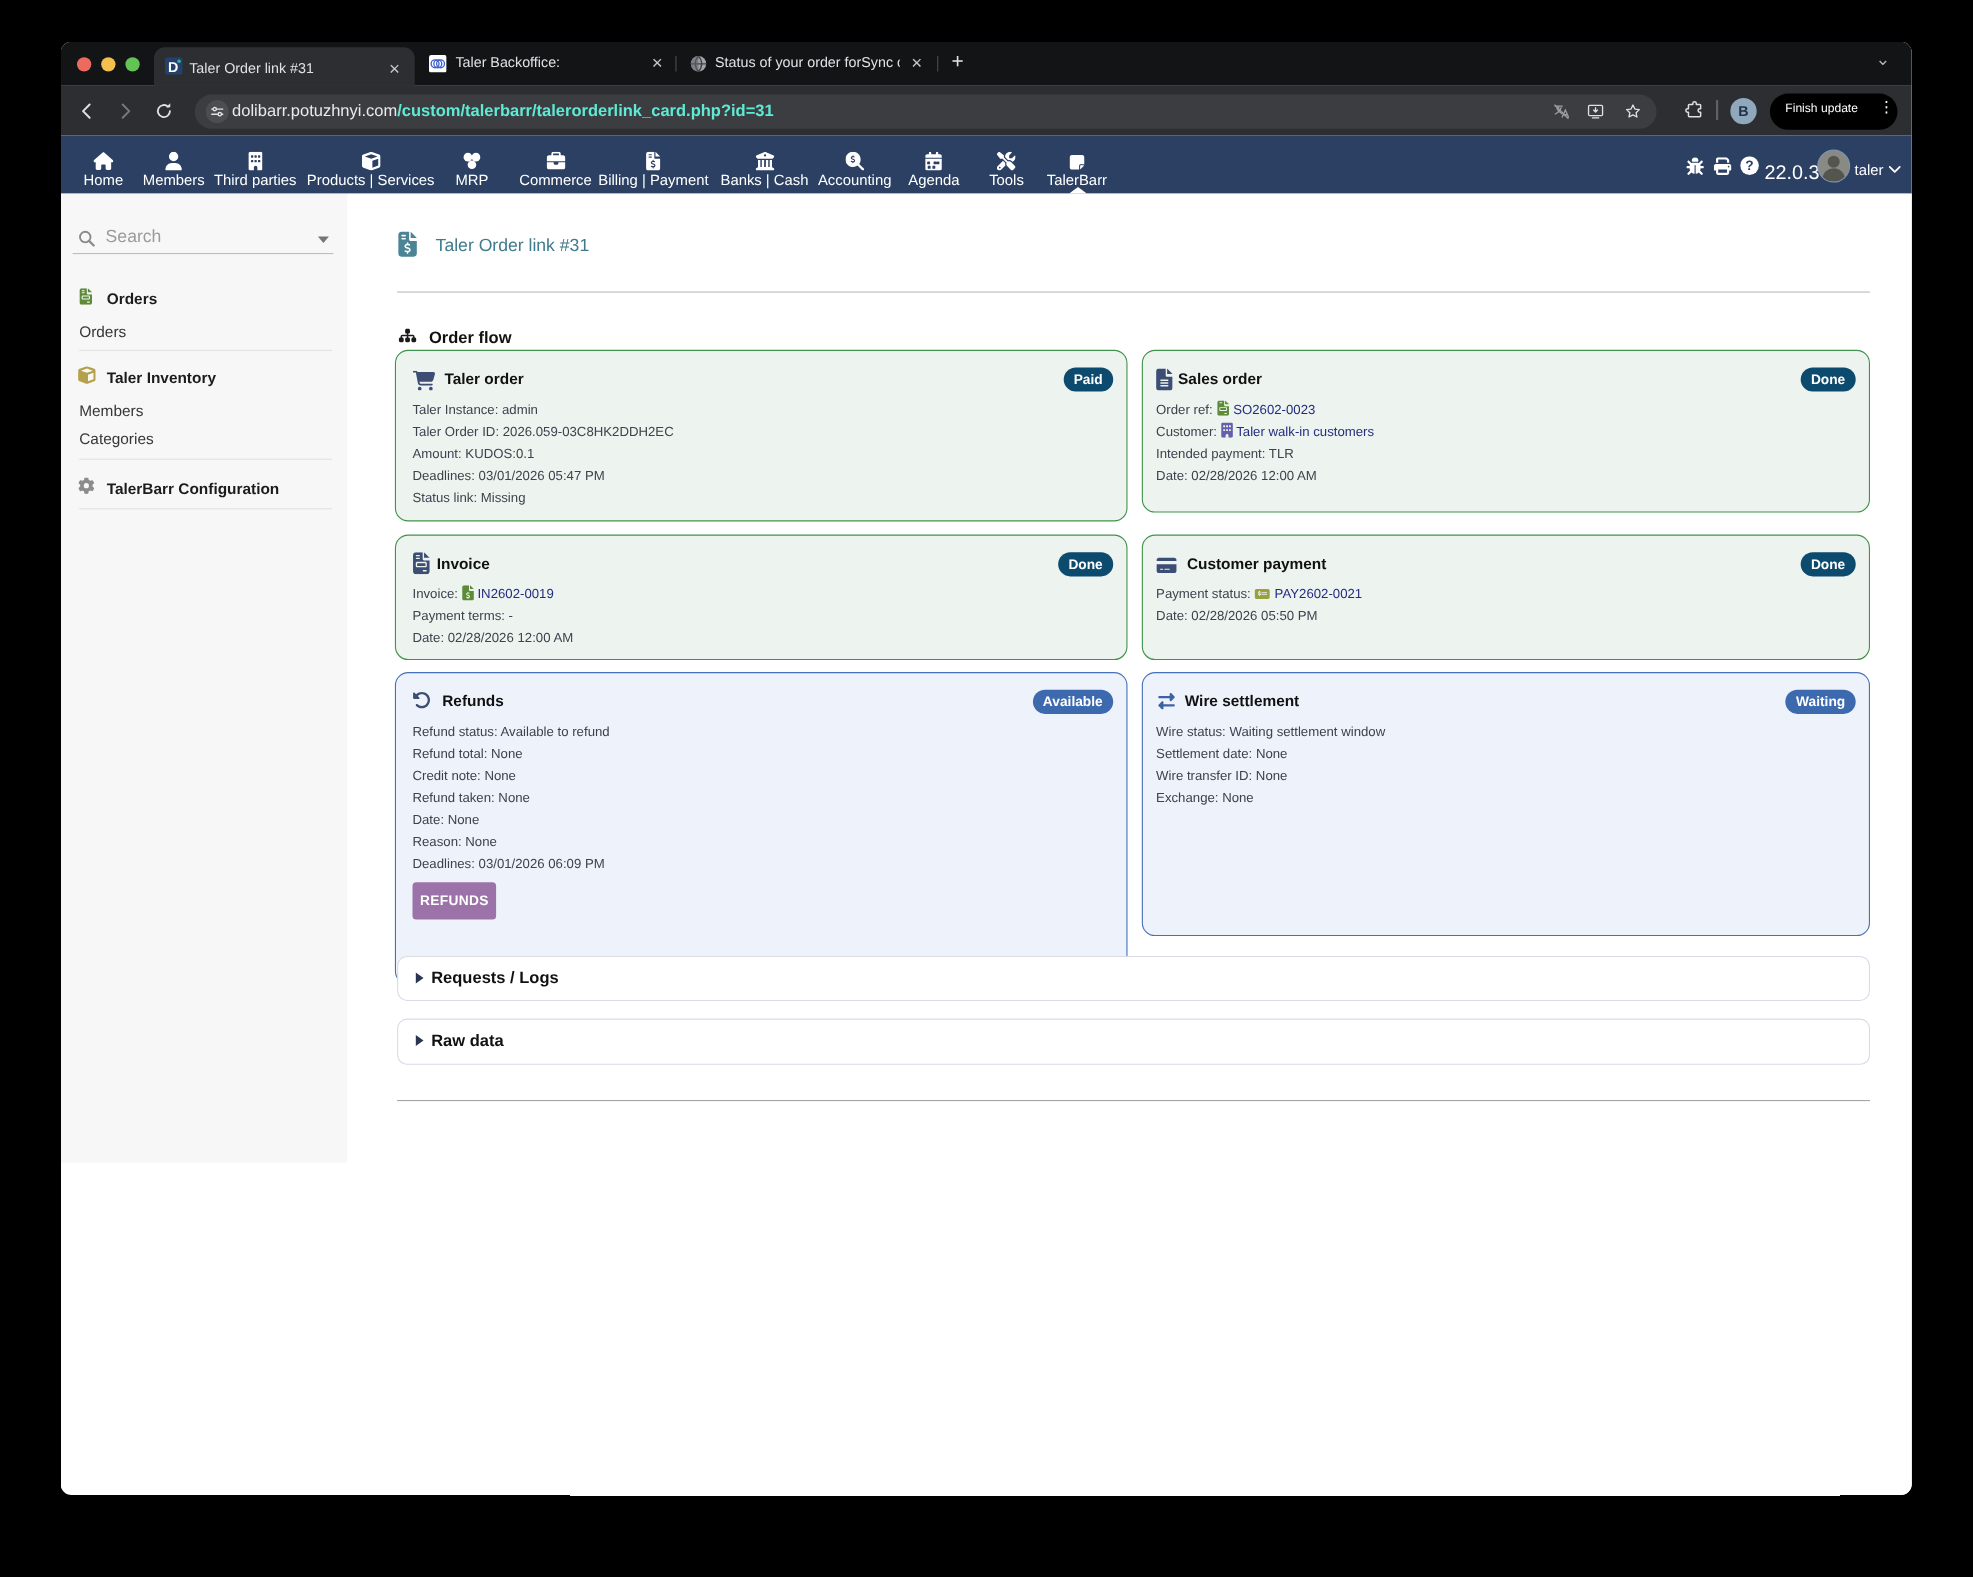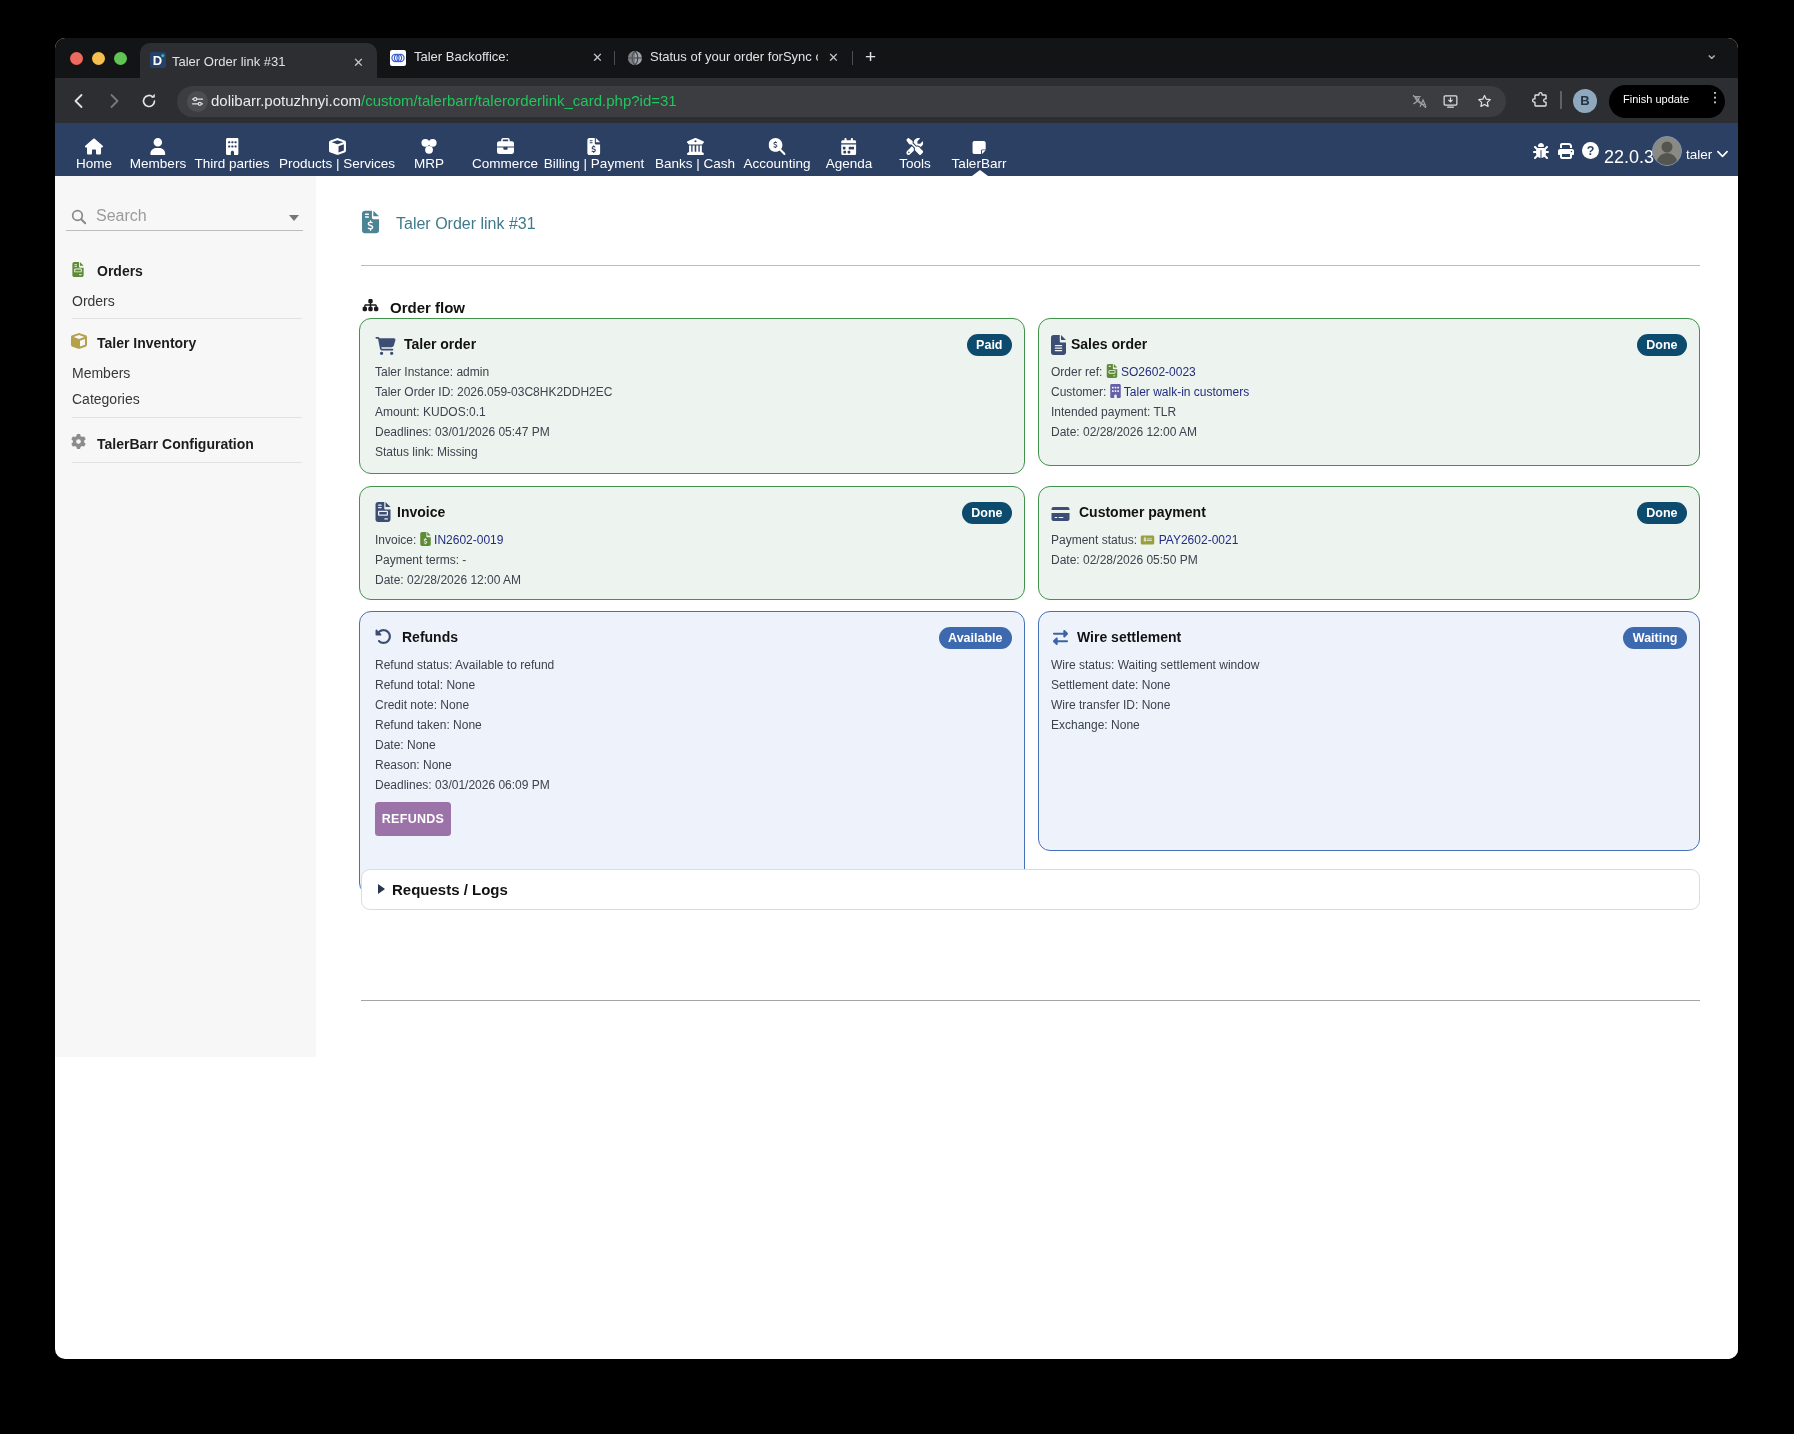--- a/index.html
+++ b/index.html
@@ -97,21 +97,21 @@
     <div id="pill">
       <svg class="abs" style="left:10px; top:5px;" width="21" height="21">
           <circle cx="10.5" cy="10.5" r="10.5" fill="#4c4d51"></circle>
           <g stroke="#dfe1e5" stroke-width="1.3" stroke-linecap="round">
             <line x1="5.5" y1="8.2" x2="15.5" y2="8.2"></line>
             <line x1="5.5" y1="12.8" x2="15.5" y2="12.8"></line>
             <circle cx="8.2" cy="8.2" r="1.5" fill="#3f4043"></circle>
             <circle cx="12.8" cy="12.8" r="1.5" fill="#3f4043"></circle>
           </g>
         </svg>
-      <div class="abs" style="left:34px; top:6px; font-size:15px; color:#e8eaed;">dolibarr.potuzhnyi.com<span style="color:#22c55e;">/custom/talerbarr/talerorderlink_card.php?id=31</span></div>
+      <div class="abs" style="left:34px; top:6px; font-size:15px; color:#e8eaed;">dolibarr.potuzhnyi.com<span style="color:#5eead4;font-weight:bold;">/custom/talerbarr/talerorderlink_card.php?id=31</span></div>
       <svg class="abs" style="left:1234px; top:7px;" width="17" height="17" viewBox="0 0 24 24">
           <path d="M4 5h9M8.5 5v2M6 7c1 3 4 6 7 7.5M11.5 7C10.5 10 7 13.5 4 15M13 19l4-9 4 9M14.5 16h5" stroke="#9aa0a6" stroke-width="1.7" fill="none" stroke-linecap="round"></path>
           <line x1="3" y1="3" x2="21" y2="21" stroke="#9aa0a6" stroke-width="1.7"></line>
         </svg>
       <svg class="abs" style="left:1265px; top:7px;" width="17" height="17" viewBox="0 0 24 24">
           <rect x="3" y="4" width="18" height="13" rx="1.5" stroke="#dfe1e5" stroke-width="1.7" fill="none"></rect>
           <path d="M8 20h8" stroke="#dfe1e5" stroke-width="1.7" stroke-linecap="round"></path>
           <path d="M12 7v5M9.5 10 12 12.5 14.5 10" stroke="#dfe1e5" stroke-width="1.7" fill="none" stroke-linecap="round" stroke-linejoin="round"></path>
         </svg>
       <svg class="abs" style="left:1299px; top:7px;" width="17" height="17" viewBox="0 0 24 24">
@@ -328,15 +328,19 @@
         </svg>
       <div class="ctitle" style="left:38px; top:17px;">Wire settlement</div>
       <div class="badge b">Waiting</div>
       <div class="cbody" style="left:12px;">Wire status: Waiting settlement window<br>Settlement date: None<br>Wire transfer ID: None<br>Exchange: None</div>
     </div>
 
     <div class="fold" style="top:693px;">
       <div class="tri"></div>
       <div class="ft">Requests / Logs</div>
     </div>
+    <div class="fold" style="top:750px; height:42px;">
+      <div class="tri"></div>
+      <div class="ft">Raw data</div>
+    </div>
     <div class="hr" style="left:45px; top:824px; width:1339px; background:#a5a5a5;"></div>
   </div>
 </div>
 
 </body></html>

